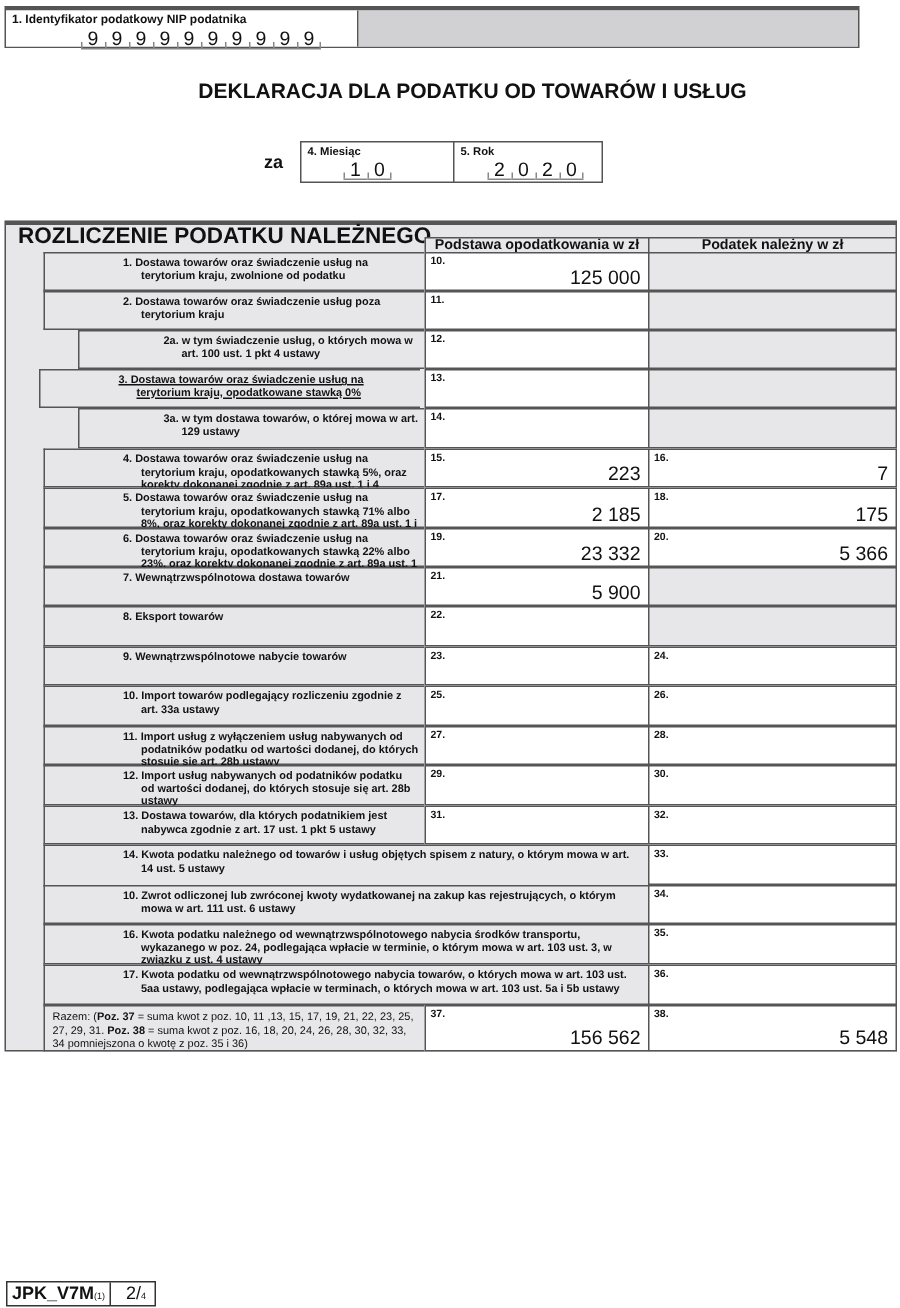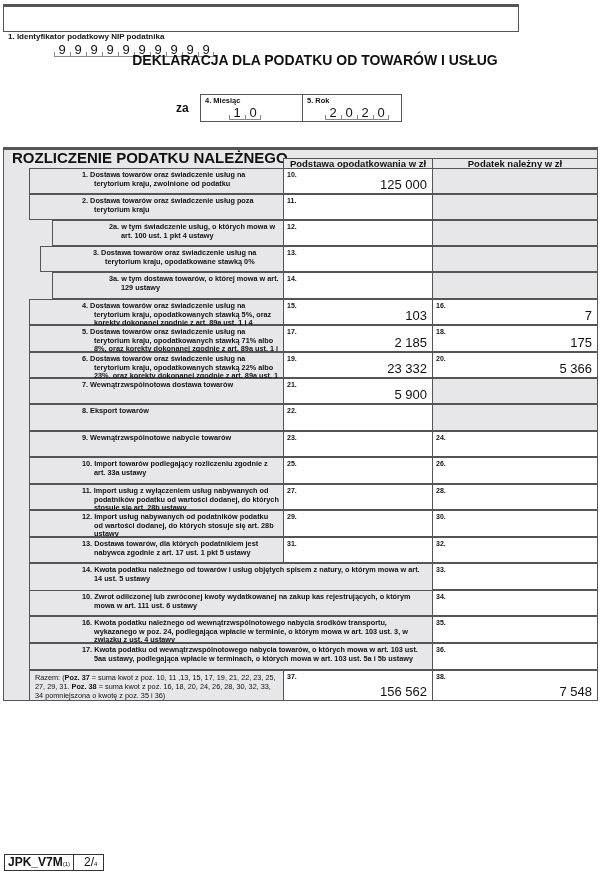--- a/index.html
+++ b/index.html
@@ -1,18 +1,18 @@
 <!DOCTYPE html>
 <html><head>
 <meta charset="utf-8">
 <style>
   * { box-sizing: border-box; margin: 0; padding: 0; }
   body { width: 600px; height: 872px; background: #ffffff; position: relative; font-family: "Liberation Sans", sans-serif; color: #111; overflow: hidden; }
   .abs { position: absolute; }
-  .topbox { left: 3px; top: 4px; width: 516px; height: 28px; border: 1.5px solid #555; border-top: 3px solid #555; display: flex; align-items: flex-end; }
+  .topbox { left: 3px; top: 4px; width: 570px; height: 28px; border: 1.5px solid #555; border-top: 3px solid #555; display: flex; }
   .nip { width: 235px; background: #fff; border-right: 1.5px solid #555; position: relative; }
   .nip .lbl { font-size: 8px; font-weight: bold; position: absolute; left: 4px; top: 1px; }
   .nip .val { position: absolute; left: 50px; top: 12px; font-size: 13px; letter-spacing: 0; display: flex; }
   .digit { width: 16px; text-align: center; border-bottom: 1px solid #888; position: relative; height: 14px; line-height: 13px; }
   .digit::before { content: ""; position: absolute; left: 0; bottom: 0; height: 4px; border-left: 1px solid #888; }
   .digit:last-child::after { content: ""; position: absolute; right: 0; bottom: 0; height: 4px; border-left: 1px solid #888; }
   .grayfill { flex: 1; background: #d1d0d3; }
   .title { left: 0; width: 600px; top: 52px; text-align: center; font-size: 14px; font-weight: bold; padding-left: 30px; }
   .za { left: 176px; top: 101px; font-size: 12px; font-weight: bold; }
   .datebox { top: 94px; height: 28px; border: 1.5px solid #555; background: #fff; }
@@ -111,21 +111,21 @@
       <span class="txt">2a. w tym świadczenie usług, o których mowa w art. 100 ust. 1 pkt 4 ustawy</span>
     </div>
     <div class="abs cell white" style="left:283px;top:220px;width:150px;height:26px;">
       <span class="n">12.</span>
       <span class="v"></span>
     </div>
     <div class="abs cell gray" style="left:432px;top:220px;width:166px;height:26px;">
       <span class="n"></span>
       <span class="v"></span>
     </div>
-    <div class="abs lrow" style="left:40px;top:246px;width:254px;height:26px;">
+    <div class="abs lrow" style="left:26px;top:246px;width:254px;height:26px;text-decoration:underline;">
       <span class="txt">3. Dostawa towarów oraz świadczenie usług na terytorium kraju, opodatkowane stawką 0%</span>
     </div>
     <div class="abs cell white" style="left:283px;top:246px;width:150px;height:26px;">
       <span class="n">13.</span>
       <span class="v"></span>
     </div>
     <div class="abs cell gray" style="left:432px;top:246px;width:166px;height:26px;">
       <span class="n"></span>
       <span class="v"></span>
     </div>
@@ -138,21 +138,21 @@
     </div>
     <div class="abs cell gray" style="left:432px;top:272px;width:166px;height:27px;">
       <span class="n"></span>
       <span class="v"></span>
     </div>
     <div class="abs lrow" style="left:29px;top:299px;width:254px;height:26px;">
       <span class="txt">4. Dostawa towarów oraz świadczenie usług na terytorium kraju, opodatkowanych stawką 5%, oraz korekty dokonanej zgodnie z art. 89a ust. 1 i 4 ustawy</span>
     </div>
     <div class="abs cell white" style="left:283px;top:299px;width:150px;height:26px;">
       <span class="n">15.</span>
-      <span class="v">103</span>
+      <span class="v">223</span>
     </div>
     <div class="abs cell white" style="left:432px;top:299px;width:166px;height:26px;">
       <span class="n">16.</span>
       <span class="v">7</span>
     </div>
     <div class="abs lrow" style="left:29px;top:325px;width:254px;height:27px;">
       <span class="txt">5. Dostawa towarów oraz świadczenie usług na terytorium kraju, opodatkowanych stawką 71% albo 8%, oraz korekty dokonanej zgodnie z art. 89a ust. 1 i 4 ustawy</span>
     </div>
     <div class="abs cell white" style="left:283px;top:325px;width:150px;height:27px;">
       <span class="n">17.</span>
@@ -278,20 +278,20 @@
       <span class="n">36.</span>
       <span class="v"></span>
     </div>
     <div class="abs lrow razem" style="left:29px;top:670px;width:254px;height:31px;"><span style="font-weight:normal;">Razem: (</span><span style="font-weight:bold;">Poz. 37</span><span style="font-weight:normal;"> = suma kwot z poz. 10, 11 ,13, 15, 17, 19, 21, 22, 23, 25, 27, 29, 31. </span><span style="font-weight:bold;">Poz. 38</span><span style="font-weight:normal;"> = suma kwot z poz. 16, 18, 20, 24, 26, 28, 30, 32, 33, 34 pomniejszona o kwotę z poz. 35 i 36)</span></div>
     <div class="abs cell white" style="left:283px;top:670px;width:150px;height:31px;">
       <span class="n">37.</span>
       <span class="v">156 562</span>
     </div>
     <div class="abs cell white" style="left:432px;top:670px;width:166px;height:31px;">
       <span class="n">38.</span>
-      <span class="v">7 548</span>
+      <span class="v">5 548</span>
     </div>
   </div>
 
 <div class="abs footer">
   <div class="a"><span>JPK_V7M</span><span class="sub">(1)</span></div>
   <div class="b"><span>2/</span><span class="sub">4</span></div>
 </div>
 
 </body></html>

